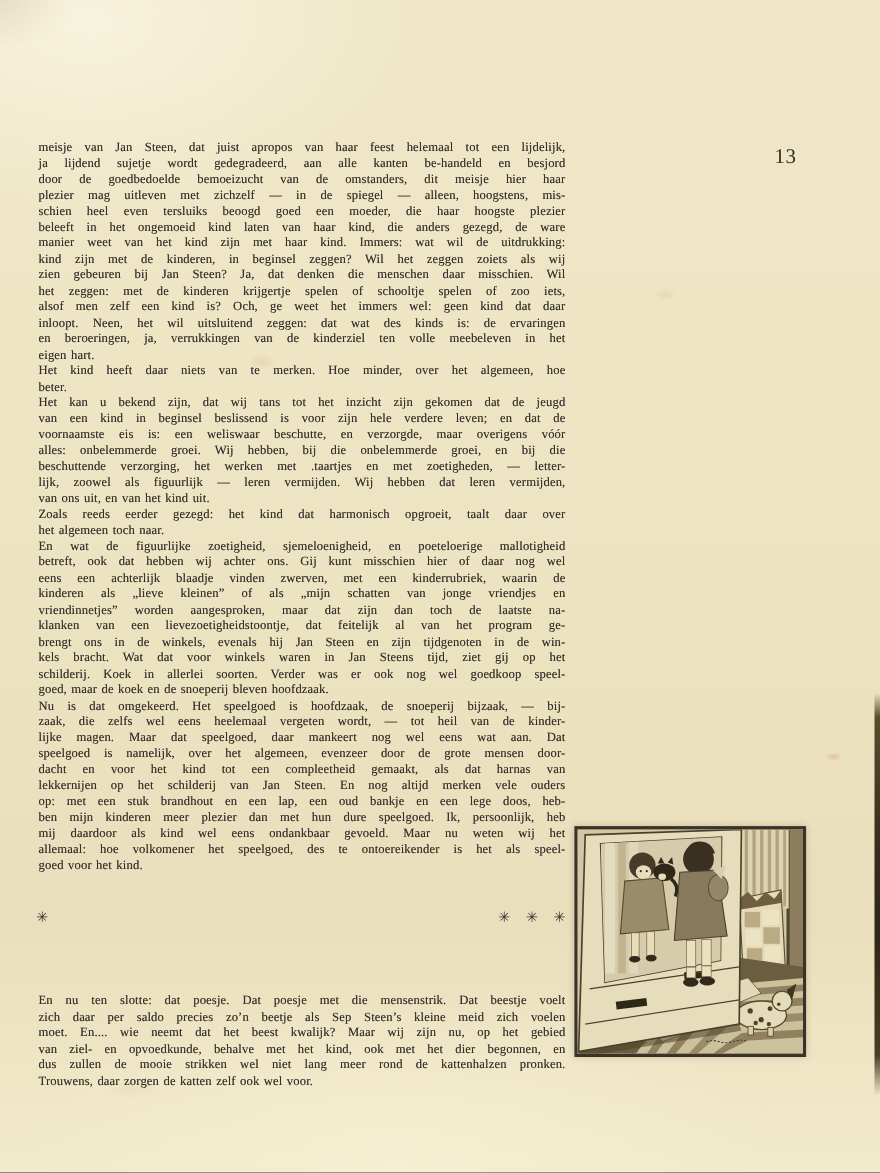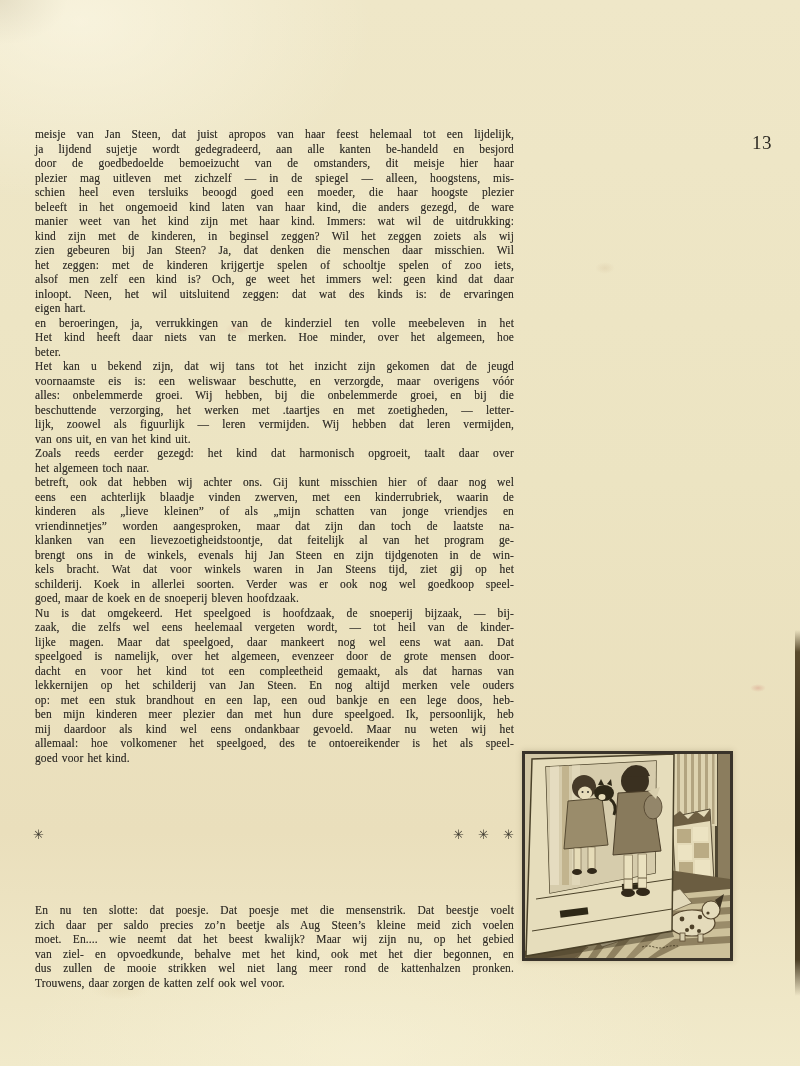--- a/index.html
+++ b/index.html
@@ -21,21 +21,21 @@
   .stain.s3{left:750px;top:684px;width:16px;height:8px;background:radial-gradient(rgba(205,110,100,0.30),rgba(205,110,100,0) 70%);}
   .stain.s4{left:90px;top:980px;width:60px;height:20px;background:radial-gradient(rgba(190,165,110,0.10),rgba(190,165,110,0) 70%);}
 
   .right-edge-strip{
     position:absolute;right:0;top:630px;width:5px;height:366px;
     background:linear-gradient(180deg,rgba(60,50,30,0) 0%,#5a4b2d 6%,#342b1b 40%,#2e2616 60%,#4a3d24 90%,rgba(60,50,30,0) 100%);
   }
 
   .page-number{
     position:absolute;left:704px;top:132px;width:40px;
-    font-size:19px;letter-spacing:0.5px;color:#2e2b24;margin-left:48px;
+    font-size:19px;letter-spacing:0.5px;color:#2e2b24;
   }
 
   .text-column{
     position:absolute;left:35px;top:127px;width:479px;
     font-size:11.5px;line-height:14.5px;letter-spacing:0.12px;word-spacing:1px;
     text-shadow:0 0 0.4px rgba(51,48,42,0.55);
   }
   .closing-column{
     position:absolute;left:35px;top:903px;width:479px;
     font-size:11.5px;line-height:14.6px;letter-spacing:0.12px;word-spacing:1px;
@@ -79,40 +79,42 @@
         <div class="tl">door de goedbedoelde bemoeizucht van de omstanders, dit meisje hier haar</div>
         <div class="tl">plezier mag uitleven met zichzelf — in de spiegel — alleen, hoogstens, mis-</div>
         <div class="tl">schien heel even tersluiks beoogd goed een moeder, die haar hoogste plezier</div>
         <div class="tl">beleeft in het ongemoeid kind laten van haar kind, die anders gezegd, de ware</div>
         <div class="tl">manier weet van het kind zijn met haar kind. Immers: wat wil de uitdrukking:</div>
         <div class="tl">kind zijn met de kinderen, in beginsel zeggen? Wil het zeggen zoiets als wij</div>
         <div class="tl">zien gebeuren bij Jan Steen? Ja, dat denken die menschen daar misschien. Wil</div>
         <div class="tl">het zeggen: met de kinderen krijgertje spelen of schooltje spelen of zoo iets,</div>
         <div class="tl">alsof men zelf een kind is? Och, ge weet het immers wel: geen kind dat daar</div>
         <div class="tl">inloopt. Neen, het wil uitsluitend zeggen: dat wat des kinds is: de ervaringen</div>
+        <div class="tl">en beroeringen, ja, verrukkingen van de kinderziel ten volle meebeleven in het</div>
         <div class="tl tl-last">eigen hart.</div>
-        <div class="tl">en beroeringen, ja, verrukkingen van de kinderziel ten volle meebeleven in het</div>
       </div>
       <div class="paragraph">
         <div class="tl">Het kind heeft daar niets van te merken. Hoe minder, over het algemeen, hoe</div>
         <div class="tl tl-last">beter.</div>
       </div>
       <div class="paragraph">
         <div class="tl">Het kan u bekend zijn, dat wij tans tot het inzicht zijn gekomen dat de jeugd</div>
+        <div class="tl">van een kind in beginsel beslissend is voor zijn hele verdere leven; en dat de</div>
         <div class="tl">voornaamste eis is: een weliswaar beschutte, en verzorgde, maar overigens vóór</div>
         <div class="tl">alles: onbelemmerde groei. Wij hebben, bij die onbelemmerde groei, en bij die</div>
         <div class="tl">beschuttende verzorging, het werken met .taartjes en met zoetigheden, — letter-</div>
         <div class="tl">lijk, zoowel als figuurlijk — leren vermijden. Wij hebben dat leren vermijden,</div>
         <div class="tl tl-last">van ons uit, en van het kind uit.</div>
       </div>
       <div class="paragraph">
         <div class="tl">Zoals reeds eerder gezegd: het kind dat harmonisch opgroeit, taalt daar over</div>
         <div class="tl tl-last">het algemeen toch naar.</div>
       </div>
       <div class="paragraph">
+        <div class="tl">En wat de figuurlijke zoetigheid, sjemeloenigheid, en poeteloerige mallotigheid</div>
         <div class="tl">betreft, ook dat hebben wij achter ons. Gij kunt misschien hier of daar nog wel</div>
         <div class="tl">eens een achterlijk blaadje vinden zwerven, met een kinderrubriek, waarin de</div>
         <div class="tl">kinderen als „lieve kleinen” of als „mijn schatten van jonge vriendjes en</div>
         <div class="tl">vriendinnetjes” worden aangesproken, maar dat zijn dan toch de laatste na-</div>
         <div class="tl">klanken van een lievezoetigheidstoontje, dat feitelijk al van het program ge-</div>
         <div class="tl">brengt ons in de winkels, evenals hij Jan Steen en zijn tijdgenoten in de win-</div>
         <div class="tl">kels bracht. Wat dat voor winkels waren in Jan Steens tijd, ziet gij op het</div>
         <div class="tl">schilderij. Koek in allerlei soorten. Verder was er ook nog wel goedkoop speel-</div>
         <div class="tl tl-last">goed, maar de koek en de snoeperij bleven hoofdzaak.</div>
       </div>
@@ -132,21 +134,21 @@
     </div>
 
   <div class="sep-row">
     <span>✳</span>
     <span class="sep-right">✳ ✳ ✳</span>
   </div>
 
   <div class="closing-column">
       <div class="paragraph">
         <div class="tl">En nu ten slotte: dat poesje. Dat poesje met die mensenstrik. Dat beestje voelt</div>
-        <div class="tl">zich daar per saldo precies zo’n beetje als Aug Steen’s kleine meid zich voelen</div>
+        <div class="tl">zich daar per saldo precies zo’n beetje als Sep Steen’s kleine meid zich voelen</div>
         <div class="tl">moet. En.... wie neemt dat het beest kwalijk? Maar wij zijn nu, op het gebied</div>
         <div class="tl">van ziel- en opvoedkunde, behalve met het kind, ook met het dier begonnen, en</div>
         <div class="tl">dus zullen de mooie strikken wel niet lang meer rond de kattenhalzen pronken.</div>
         <div class="tl tl-last">Trouwens, daar zorgen de katten zelf ook wel voor.</div>
       </div>
     </div>
 
   <figure class="illustration" title="Sepia drawing: a toddler stands before a wardrobe mirror; in the reflection the child holds a black cat; a patchwork bag hangs by a curtained window; a spotted toy dog, a toy boat and wrapping papers lie on a striped rug.">
     <svg width="211" height="210" viewBox="0 0 211 210" xmlns="http://www.w3.org/2000/svg">
       <defs>

